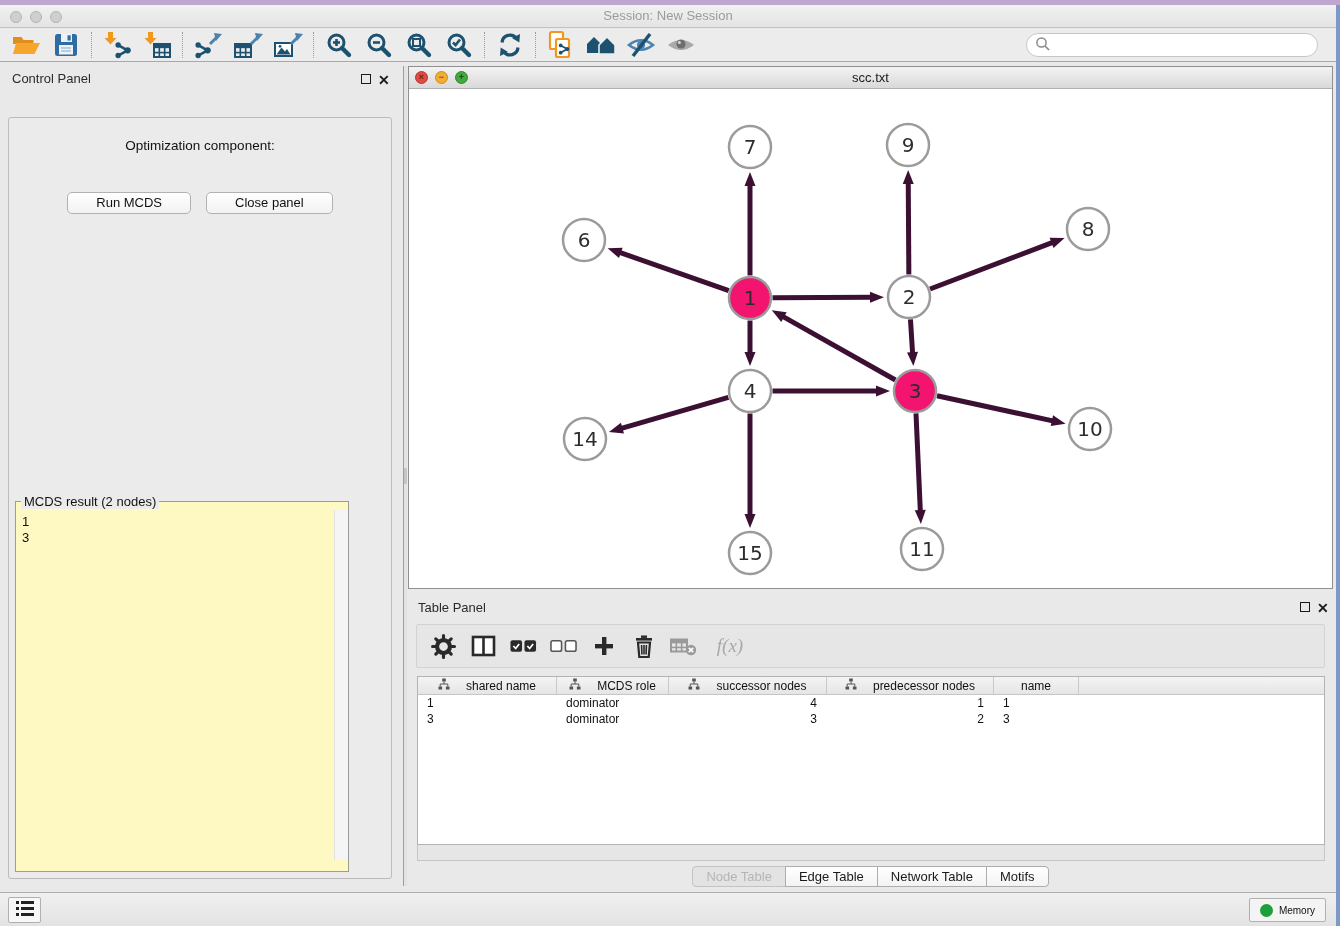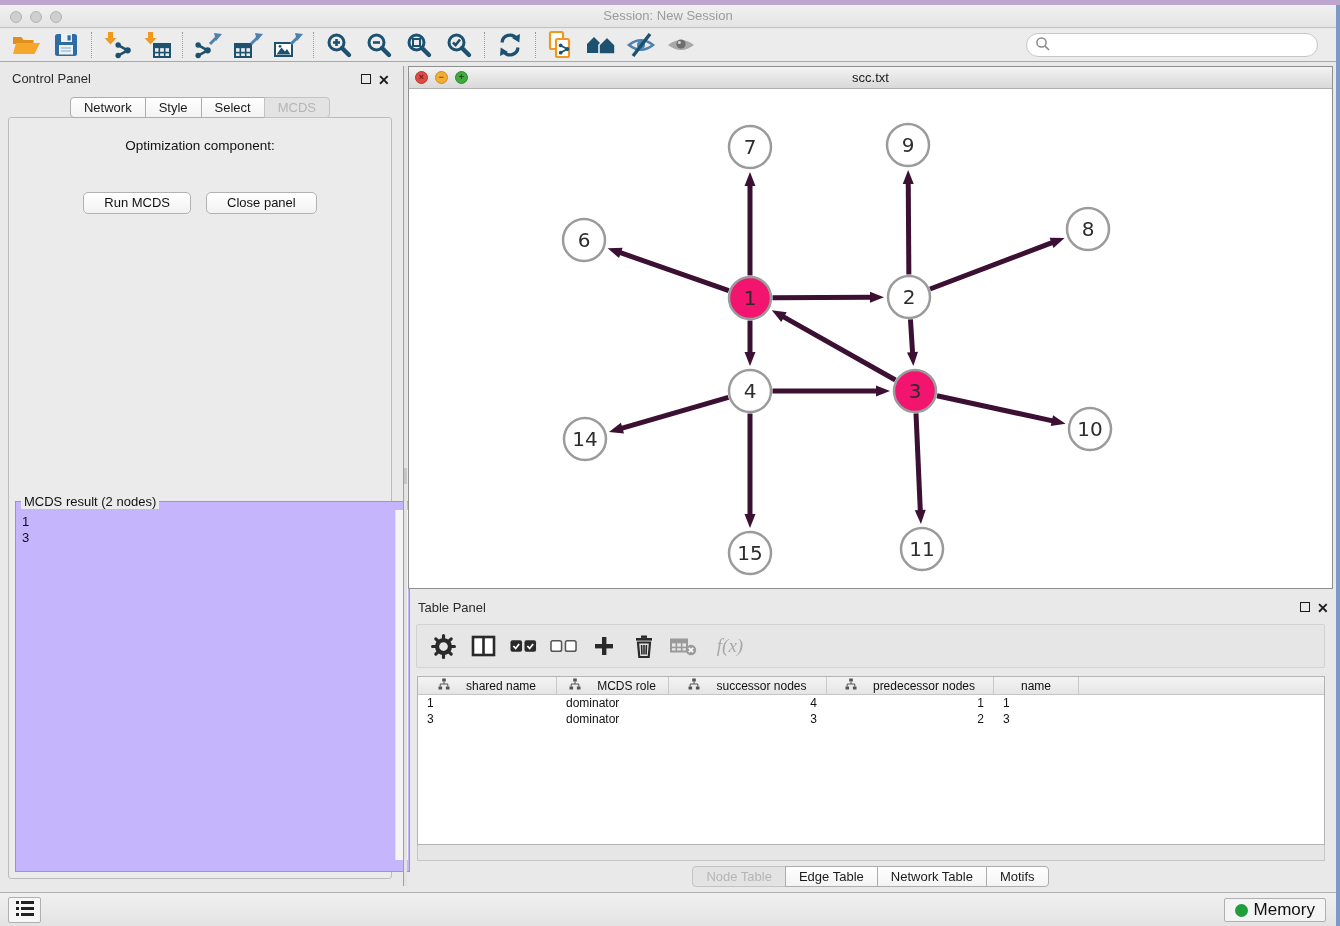--- a/index.html
+++ b/index.html
@@ -41,24 +41,24 @@
   .tab:last-child { border-radius:0 4px 4px 0; }
   .tab.disabled-active { background:#e3e3e3; color:#b5b5b5; border-color:#c3c3c3; }
   .cp-box { position:absolute; left:8px; top:117px; width:384px; height:762px;
     border:1px solid #bcbcbc; border-radius:3px; background:#ebebeb; }
   .opt-label { position:absolute; left:0; width:100%; top:20px; text-align:center; font-size:13.5px; color:#111; }
   .criterion { position:absolute; left:37px; top:41px; width:309px; height:23px;
     background:linear-gradient(#ffffff,#f4f4f4); border:1px solid #b2b2b2; border-radius:4px;
     font-size:13px; color:#111; line-height:21px; padding-left:10px; }
   .criterion .stepper { position:absolute; right:7px; top:3px; }
   .cp-buttons { position:absolute; left:0; top:74px; width:100%; display:flex; justify-content:center; gap:15px; }
-  .btn { height:22px; line-height:20px; padding:0 20px; font-size:13px; color:#111;
+  .btn { height:22px; line-height:20px; padding:0 28px; font-size:13px; color:#111;
     background:linear-gradient(#ffffff,#f2f2f2); border:1px solid #b2b2b2; border-radius:5px; }
-  .result-fieldset { position:absolute; left:6px; top:376px; width:395px; height:378px;
-    border:1px solid #9c9c9c; background:#c4b5fd; }
+  .result-fieldset { position:absolute; left:6px; top:376px; width:334px; height:378px;
+    border:1px solid #9c9c9c; background:#fef9c3; }
   .result-fieldset legend { margin-left:5px; padding:0 3px; font-size:13px; color:#111; background:#ebebeb; }
   .result-text { position:absolute; left:0; top:0; right:14px; bottom:0; padding:5px 6px;
     font-size:13px; color:#111; line-height:16px; }
   .result-scroll { position:absolute; right:1px; top:1px; width:13px; bottom:1px;
     background:#f5f5f5; border-left:1px solid #e2e2e2; }
 
   
   .v-splitter { position:absolute; left:403px; top:66px; width:4px; height:820px; background:#e3e3e3;
     border-left:1px solid #9f9f9f; }
   .v-splitter .grip { position:absolute; left:0; top:402px; width:3px; height:16px; background:#c6c6c6; }
@@ -89,21 +89,21 @@
   .bottom-tabs { position:absolute; left:408px; top:866px; width:925px; display:flex; justify-content:center; }
 
   
   .statusbar { position:absolute; left:0; top:892px; width:1336px; height:34px;
     background:linear-gradient(#f0f0f0,#e3e3e3); border-top:1px solid #aeaeae; }
   .list-btn { position:absolute; left:8px; top:4px; width:33px; height:26px; background:#f7f7f7;
     border:1px solid #b0b0b0; border-radius:2px; display:flex; align-items:center; justify-content:center; }
   .mem-btn { position:absolute; right:10px; top:5px; height:24px; background:#f4f4f4;
     border:1px solid #b0b0b0; border-radius:2px; display:flex; align-items:center; gap:6px; padding:0 10px; }
   .mem-dot { width:13px; height:13px; border-radius:50%; }
-  .mem-btn span.lbl { font-size:17px; color:#111; }
+  .mem-btn span.lbl { font-size:10px; color:#111; }
 </style>
 </head>
 <body>
 
 <div id="app">
   <div class="desk-top"></div>
   <div class="desk-right"></div>
 
   <div class="titlebar">
     <span class="tl-dot" style="left:10px"></span>
@@ -275,26 +275,20 @@
     <line x1="10" y1="10" x2="14" y2="14" stroke="#8a8a8a" stroke-width="1.7"></line>
           </svg></span>
       <input value="" placeholder="" style="">
     </div>
   </div>
 
   <div class="cp-title">Control Panel</div>
   <span class="win-max" style="left:361px; top:74px"></span>
   <span class="win-close" style="left:378px; top:73px">✕</span>
 
-  <div class="cp-tabs" id="cp-tabs">
-      <div class="tab">Network</div>
-      <div class="tab">Style</div>
-      <div class="tab">Select</div>
-      <div class="tab disabled-active">MCDS</div>
-    </div>
 
   <div class="cp-box">
     <div class="opt-label">Optimization component:</div>
     <div class="cp-buttons">
       <button class="btn">Run MCDS</button>
       <button class="btn">Close panel</button>
     </div>
     <fieldset class="result-fieldset">
       <legend>MCDS result (2 nodes)</legend>
       <div style="position:relative; width:100%; height:352px;">

